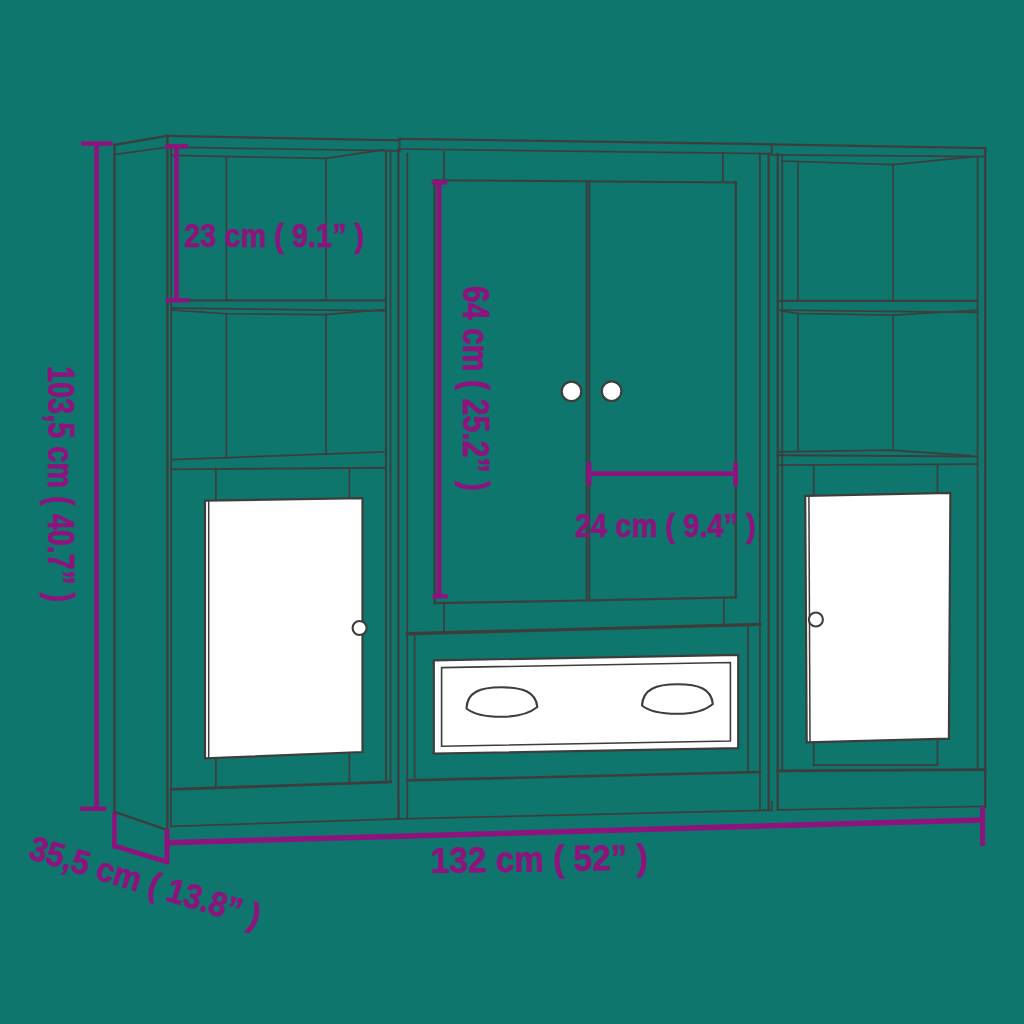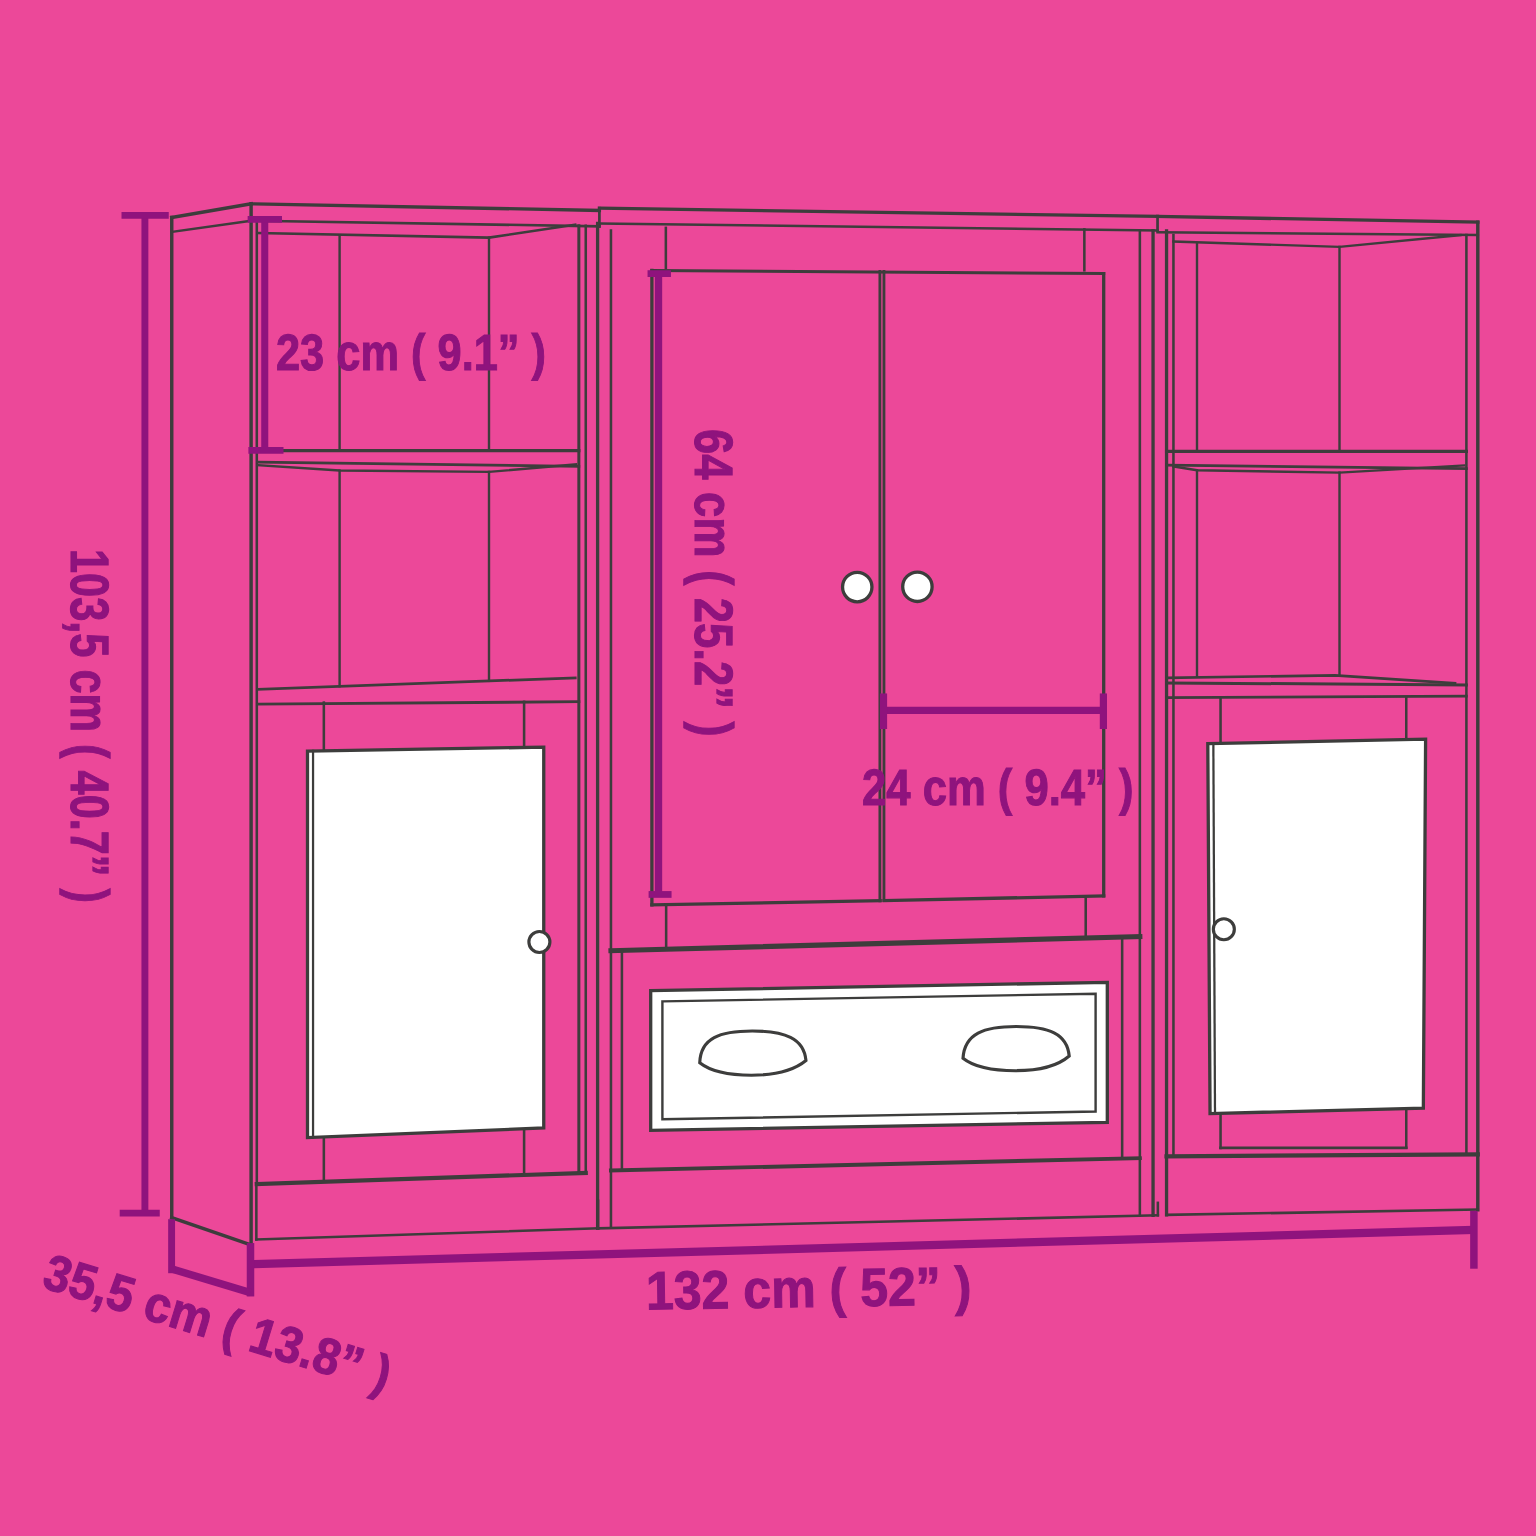--- a/index.html
+++ b/index.html
@@ -1,16 +1,16 @@
 <!DOCTYPE html>
 <html><head>
 <meta charset="utf-8">
 <style>
   html,body{margin:0;padding:0;background:#ffffff;}
-  .wrap{width:1024px;height:1024px;background:#ec4899;}
+  .wrap{width:1024px;height:1024px;background:#0f766e;}
   text{font-family:"Liberation Sans",sans-serif;font-weight:bold;fill:#8f137d;stroke:#8f137d;stroke-width:0.7;}
 </style>
 </head>
 <body>
 <div class="wrap">
 <svg width="1024" height="1024" viewBox="0 0 1024 1024" xmlns="http://www.w3.org/2000/svg">
 <g fill="none" stroke="#3d3d3c" stroke-linecap="square">
 
 <g>
 <path d="M114.5,145 L114.5,811.8" stroke-width="2.3"></path>

